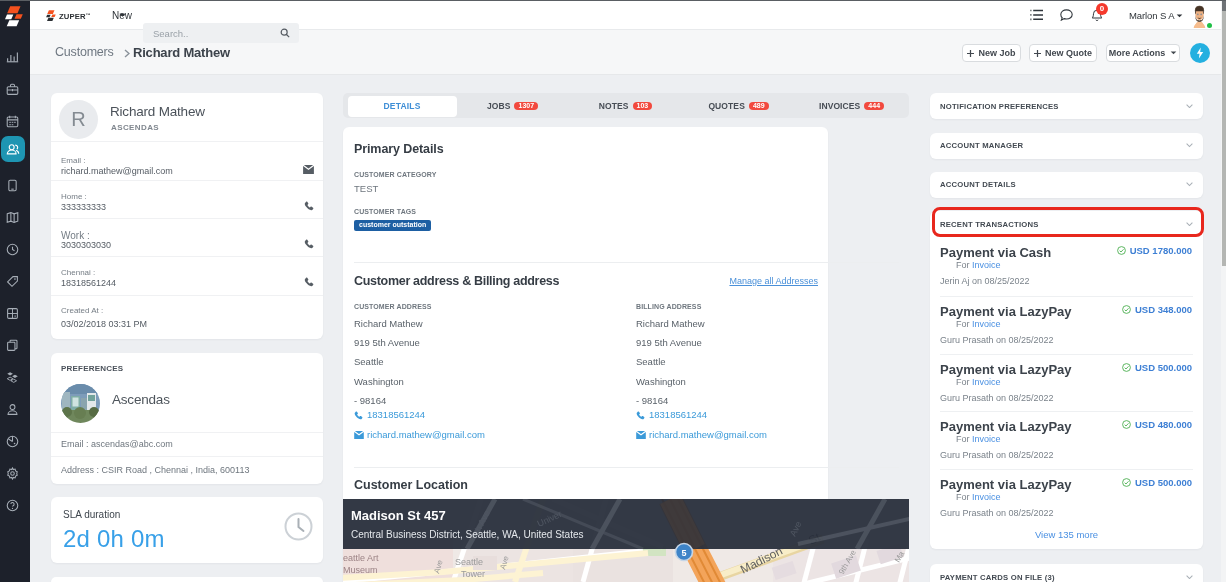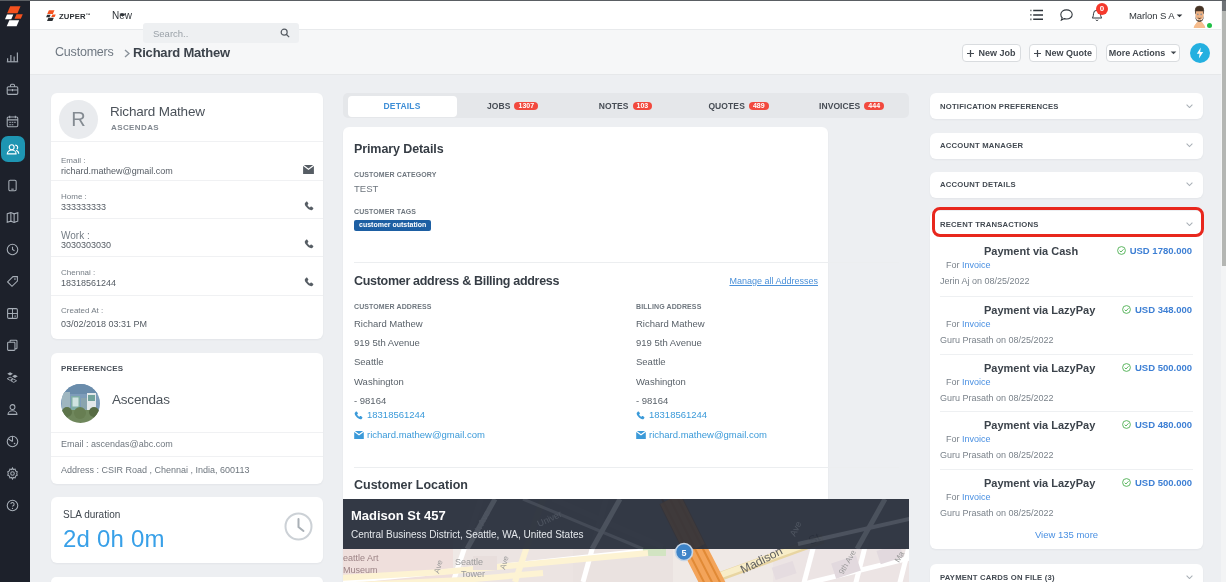--- a/index.html
+++ b/index.html
@@ -17,22 +17,22 @@
 
 #crumbbar { left:30px; top:30px; width:1196px; height:45px; background:#f6f7f8; border-bottom:1px solid #e6e8ea; }
 .btn { position:absolute; top:14px; height:18px; background:#fff; border:1px solid #d9dcdf; border-radius:4px; font-size:9px; color:#42484f; font-weight:bold; display:flex; align-items:center; justify-content:center; }
 .card { position:absolute; background:#fff; border-radius:6px; box-shadow:0 1px 2px rgba(30,40,50,0.05); }
 .lbl { color:#6f777f; font-weight:bold; letter-spacing:0.1px; }
 .tabi { position:absolute; top:0; width:113px; height:25px; display:flex; align-items:center; justify-content:center; font-size:8.5px; font-weight:bold; color:#474d55; letter-spacing:0.1px; }
 .tbadge { background:#f2493e; color:#fff; border-radius:6px; font-size:7px; padding:0.5px 4px; margin-left:4px; letter-spacing:0; }
 .rhead { position:absolute; left:930px; width:273px; height:26px; background:#fff; border-radius:6px; box-shadow:0 1px 2px rgba(30,40,50,0.05); }
 .rhead .t { position:absolute; left:10px; top:8.5px; font-size:7.7px; font-weight:bold; color:#434a52; letter-spacing:0.2px; }
 .chev { position:absolute; right:10px; top:10.5px; width:7px; height:4.5px; }
-.txtitle { font-size:11px; font-weight:bold; color:#3c434b; position:absolute; left:10px;margin-left:44px; }
-.txfor { font-size:9px; color:#7b838b; position:absolute; left:16px; }
+.txtitle { font-size:13px; font-weight:bold; color:#3c434b; position:absolute; left:10px; }
+.txfor { font-size:9px; color:#7b838b; position:absolute; left:26px; }
 .txfor a { color:#4a90e2; text-decoration:none; }
 .txby { font-size:9px; color:#7b838b; position:absolute; left:10px; }
 .txsep { position:absolute; left:10px; width:253px; border-top:1px solid #eef0f2; }
 </style>
 </head>
 <body>
 <div id="stage">
     <div class="abs" style="left:0;top:0;width:1226px;height:1px;background:#5a5e63;z-index:30"></div>
   <div class="abs" id="header">
     <svg style="position:absolute;left:15px;top:9px" width="13" height="13" viewBox="0 0 24 22">

